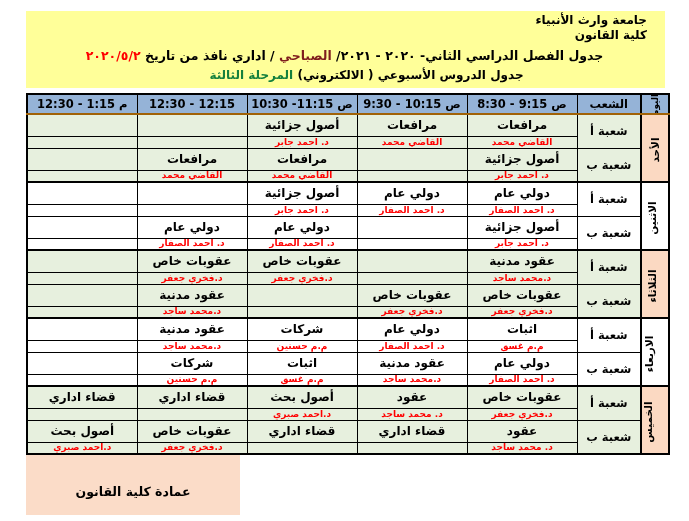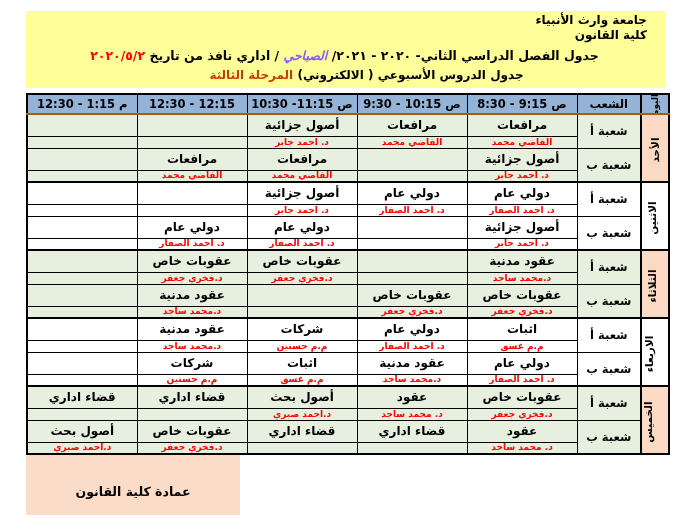--- a/index.html
+++ b/index.html
@@ -9,23 +9,23 @@
     font-family:"DejaVu Sans", sans-serif; overflow:hidden; direction:ltr;
   }
   
   .band {
     margin:11px 22px 5px 26px; width:639px; background:#ffff99;
     direction:rtl; padding:2px 18px 5px 16px;
   }
   .uni-line { text-align:right; font-size:12px; font-weight:bold; color:#000; line-height:15px; }
   .title-line { text-align:center; font-size:12.5px; font-weight:bold; color:#000; margin-top:5px; line-height:16px; }
   .subtitle-line { text-align:center; font-size:12px; font-weight:bold; color:#000; margin-top:4px; line-height:15px; }
-  .green-text { color:#8b5cf6;font-style:italic; }
+  .green-text { color:#7f1d1d; }
   .red-text { color:#ff0000; }
-  .stage-text { color:#c2410c;margin-left:44px; }
+  .stage-text { color:#15803d;margin-left:44px; }
   
   table.tt {
     margin-left:26px; border-collapse:collapse; table-layout:fixed;
     direction:rtl; width:642px; border:2px solid #000;
   }
   .tt th, .tt td { border:1px solid #000; text-align:center; vertical-align:middle; overflow:hidden; }
   .tt thead th { background:#95b3d7; height:20px; font-size:11.5px; font-weight:bold; border-bottom:2px solid #a16207; }
   .tt thead th.time-h { direction:ltr; }
   .tt tbody { border-top:2px solid #000; }
   .col-day { width:28px; } .col-sec { width:64px; } .col-time { width:110px; }

